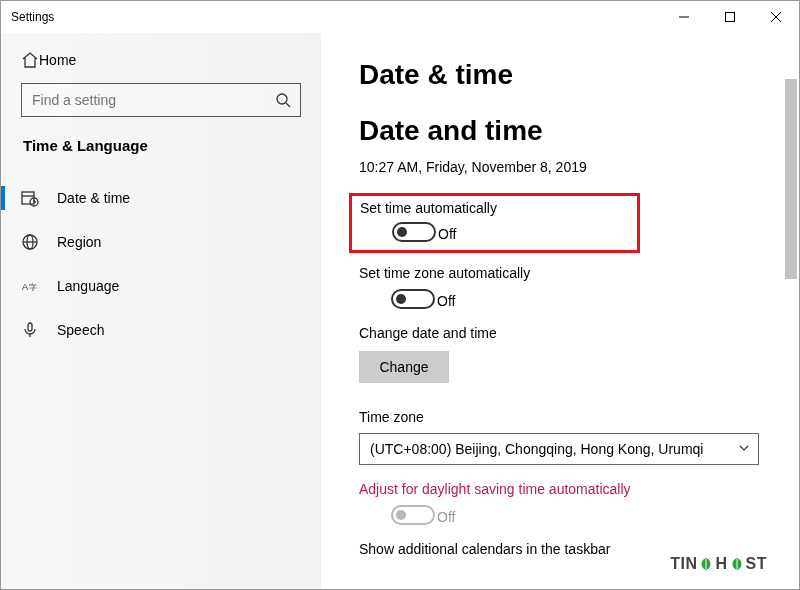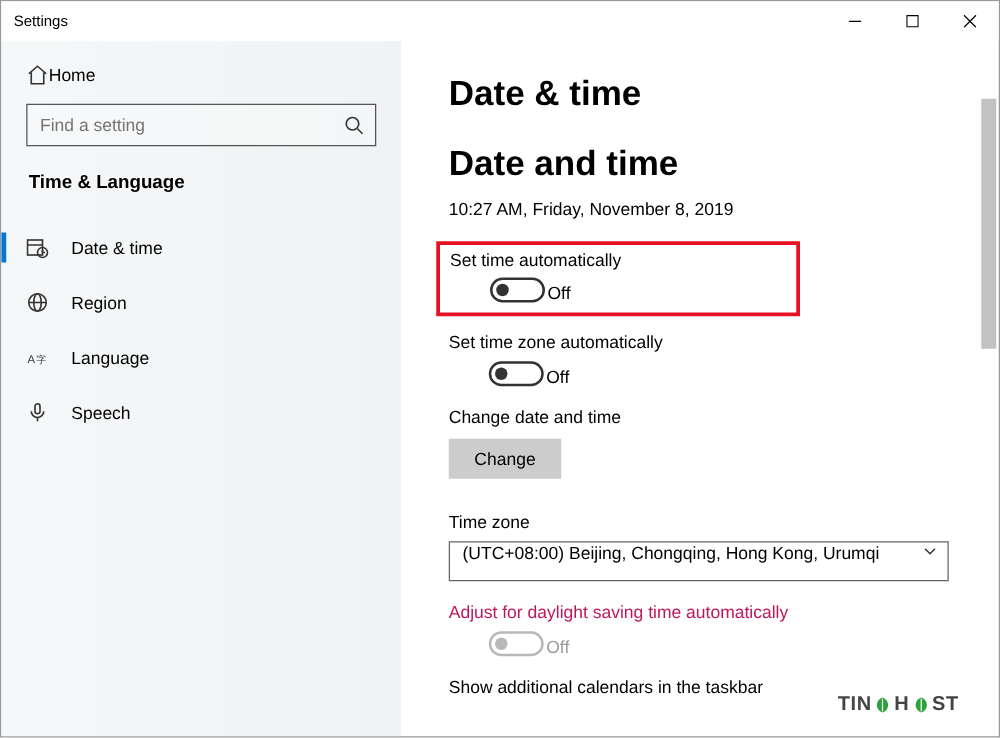--- a/index.html
+++ b/index.html
@@ -165,20 +165,21 @@
     width: 90px;
     font-size: 14px;
     margin-top: 2px;
     margin-bottom: 10px;
   }
   .dropdown {
     width: 400px;
     height: 32px;
     border: 1px solid #666;
     display: flex;
+    align-items: center;
     padding: 0 8px 0 10px;
     font-size: 14px;
     margin-top: 2px;
     margin-bottom: 4px;
   }
   .dropdown .chevron { margin-left: auto; }
   .scrollbar {
     position: absolute;
     right: 0;
     top: 0;

